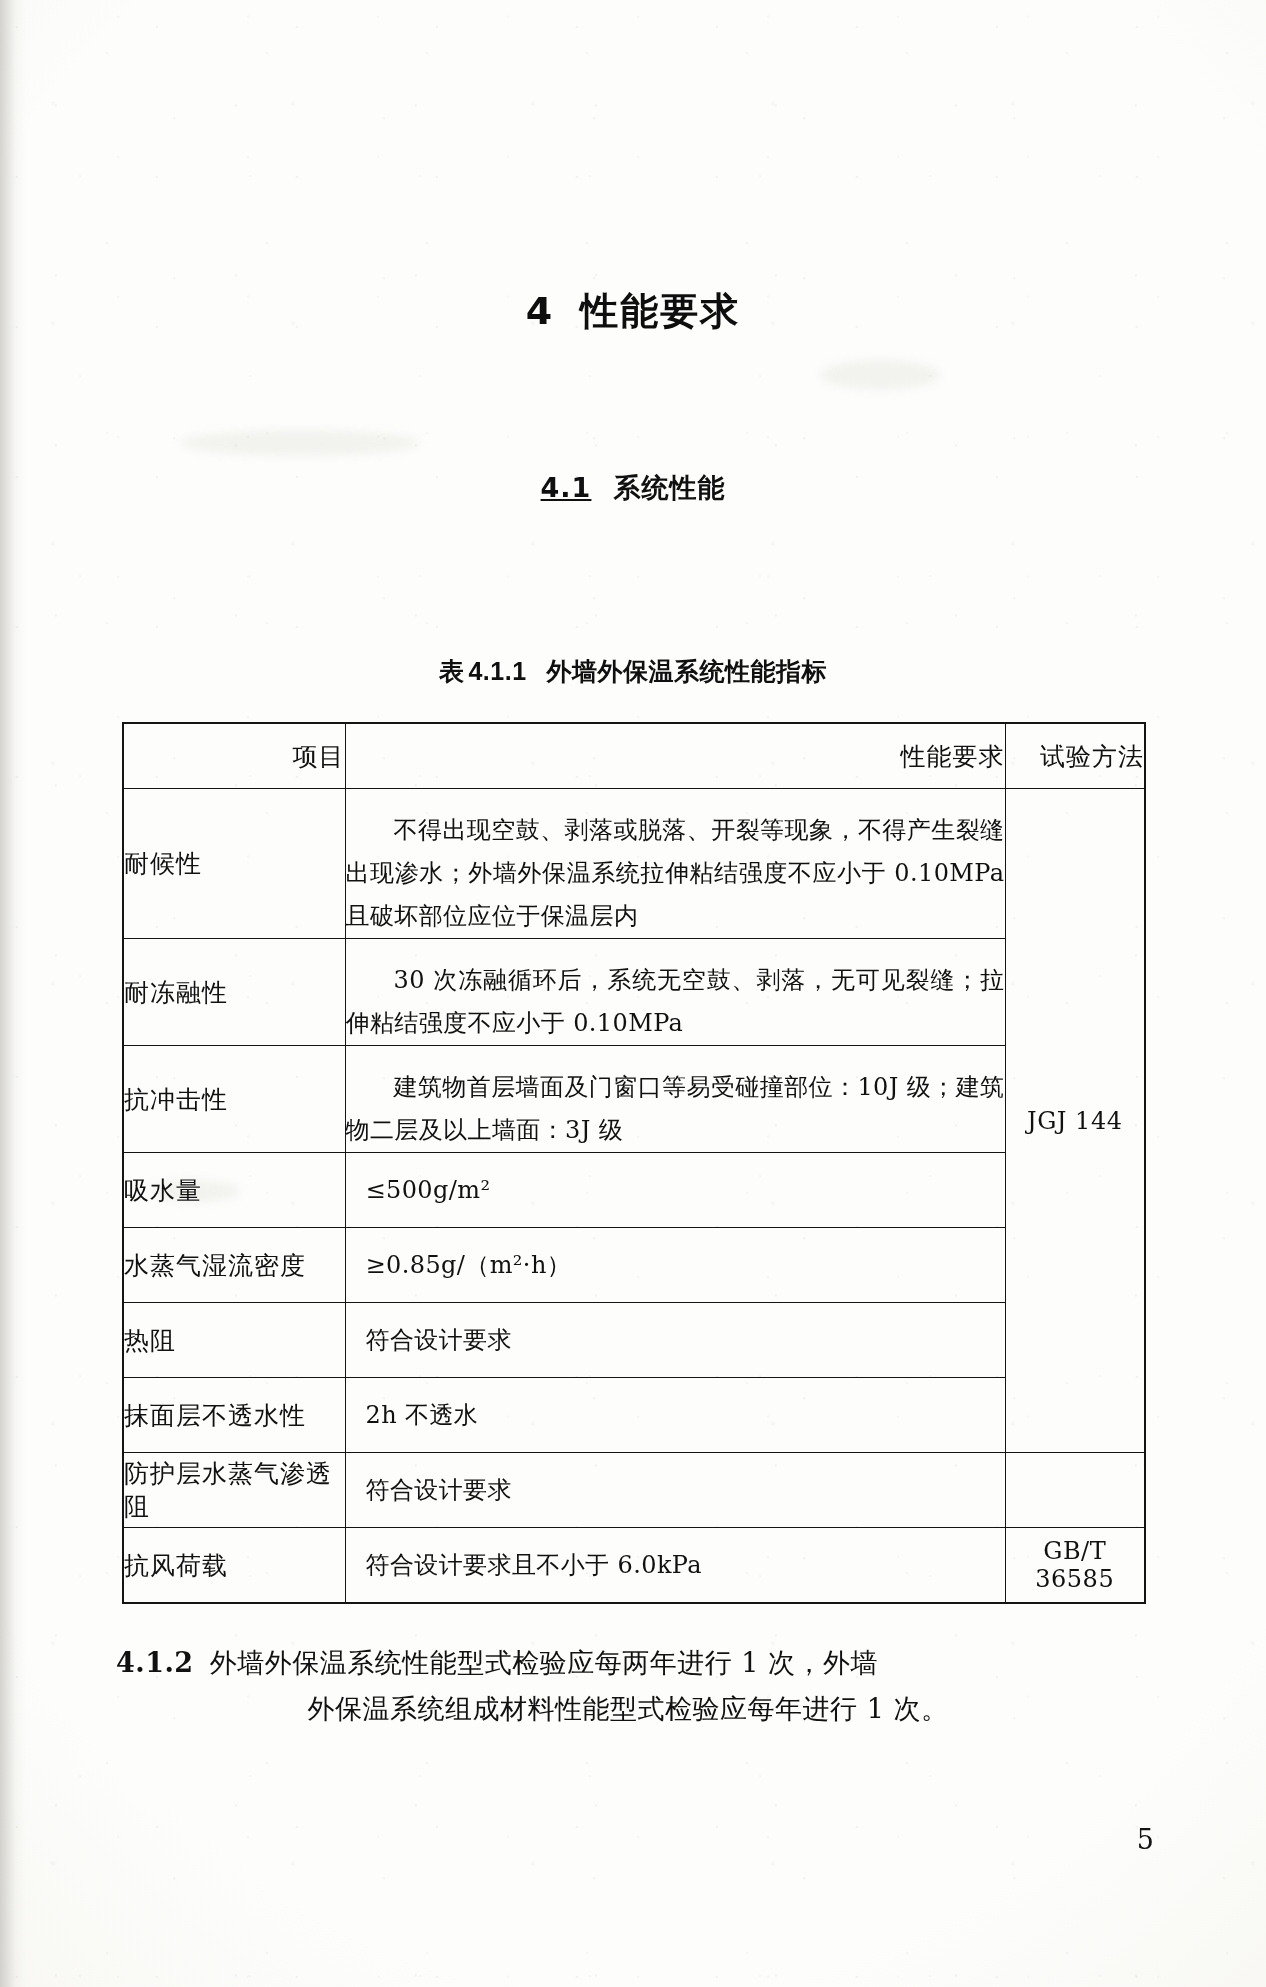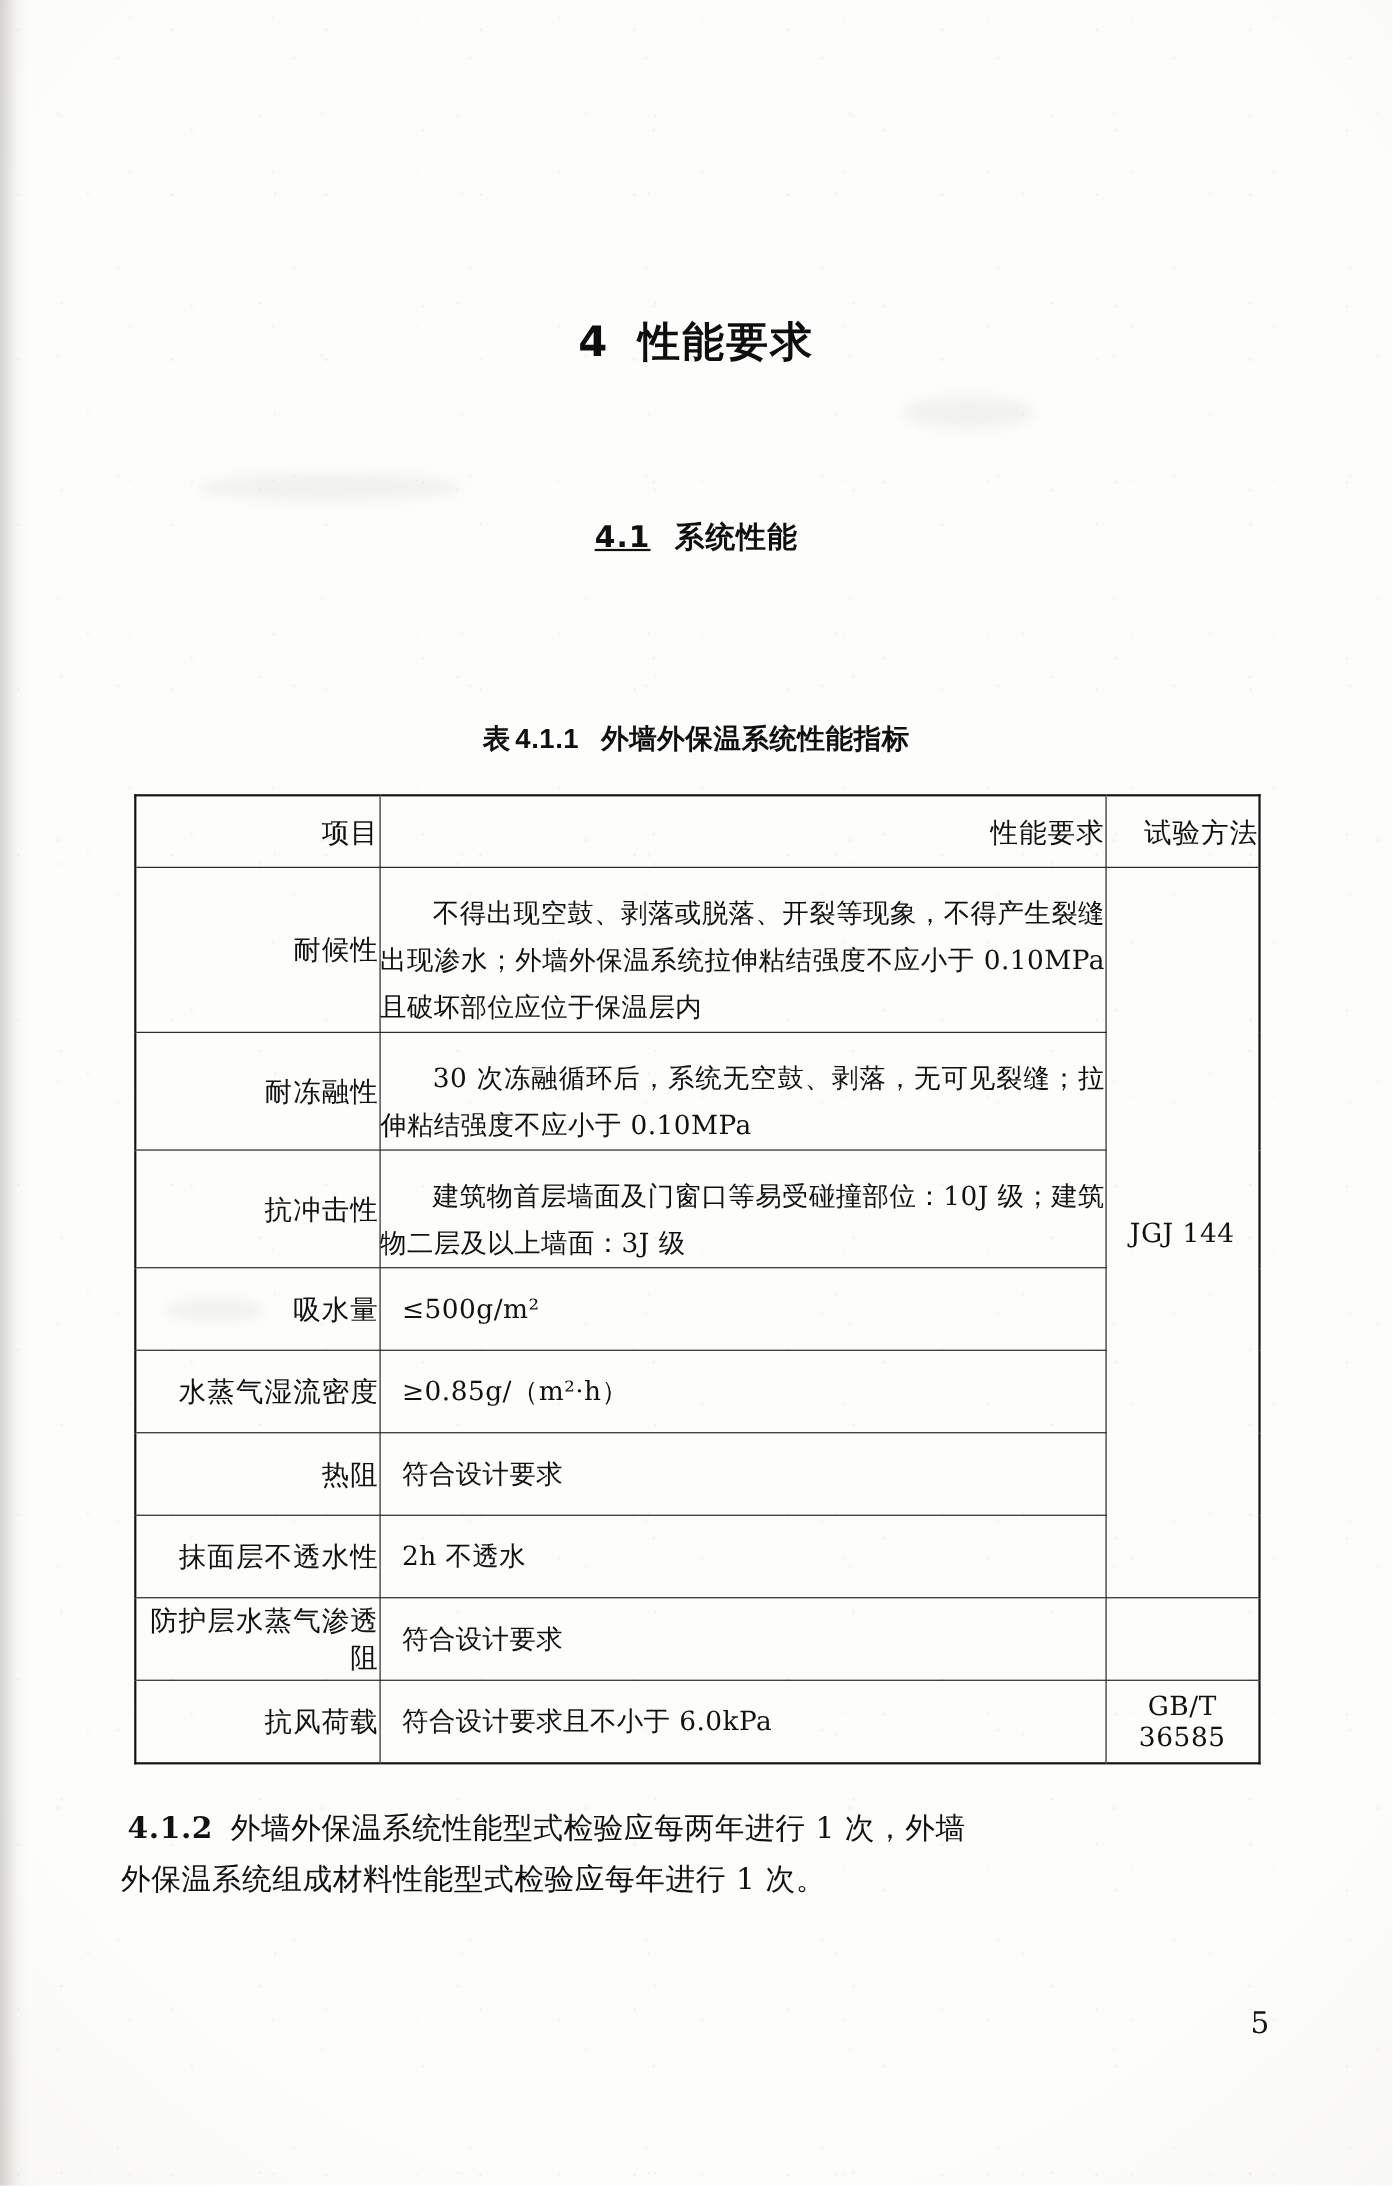--- a/index.html
+++ b/index.html
@@ -90,21 +90,21 @@
     color: #111;
     letter-spacing: .5px;
   }
   .clause .cnum {
     font-family: "DejaVu Serif", "Liberation Serif", serif;
     font-weight: bold;
     margin-right: 16px;
   }
   #clause-411 { left: 116px; top: 578px; width: 1040px; }
   #clause-412 { left: 116px; top: 1640px; width: 1030px; }
-  #clause-412 .line2 { display: block; margin-left: -6px; }
+  #clause-412 .line2 { display: block; margin-left: -6px; text-align: center; }
 
   .table-caption {
     position: absolute;
     left: 0; right: 0;
     top: 655px;
     text-align: center;
     font-family: Liberation Sans, sans-serif;
     font-weight: bold;
     font-size: 25px;
     letter-spacing: .5px;
@@ -138,21 +138,21 @@
   .col-req    { width: 660px; }
   .col-method { width: 140px; }
 
   .hdr {
     text-align: right;
     font-size: 25px;
     height: 64px;
     letter-spacing: 1px;
   }
   .cell-item {
-    text-align: right;
+    text-align: left;
     font-size: 25px;
     letter-spacing: 1px;
     padding: 8px 4px;
   }
   .cell-req {
     font-size: 24px;
     line-height: 43px;
     padding: 12px 16px 12px 20px;
     text-align: justify;
     text-align-last: left;

